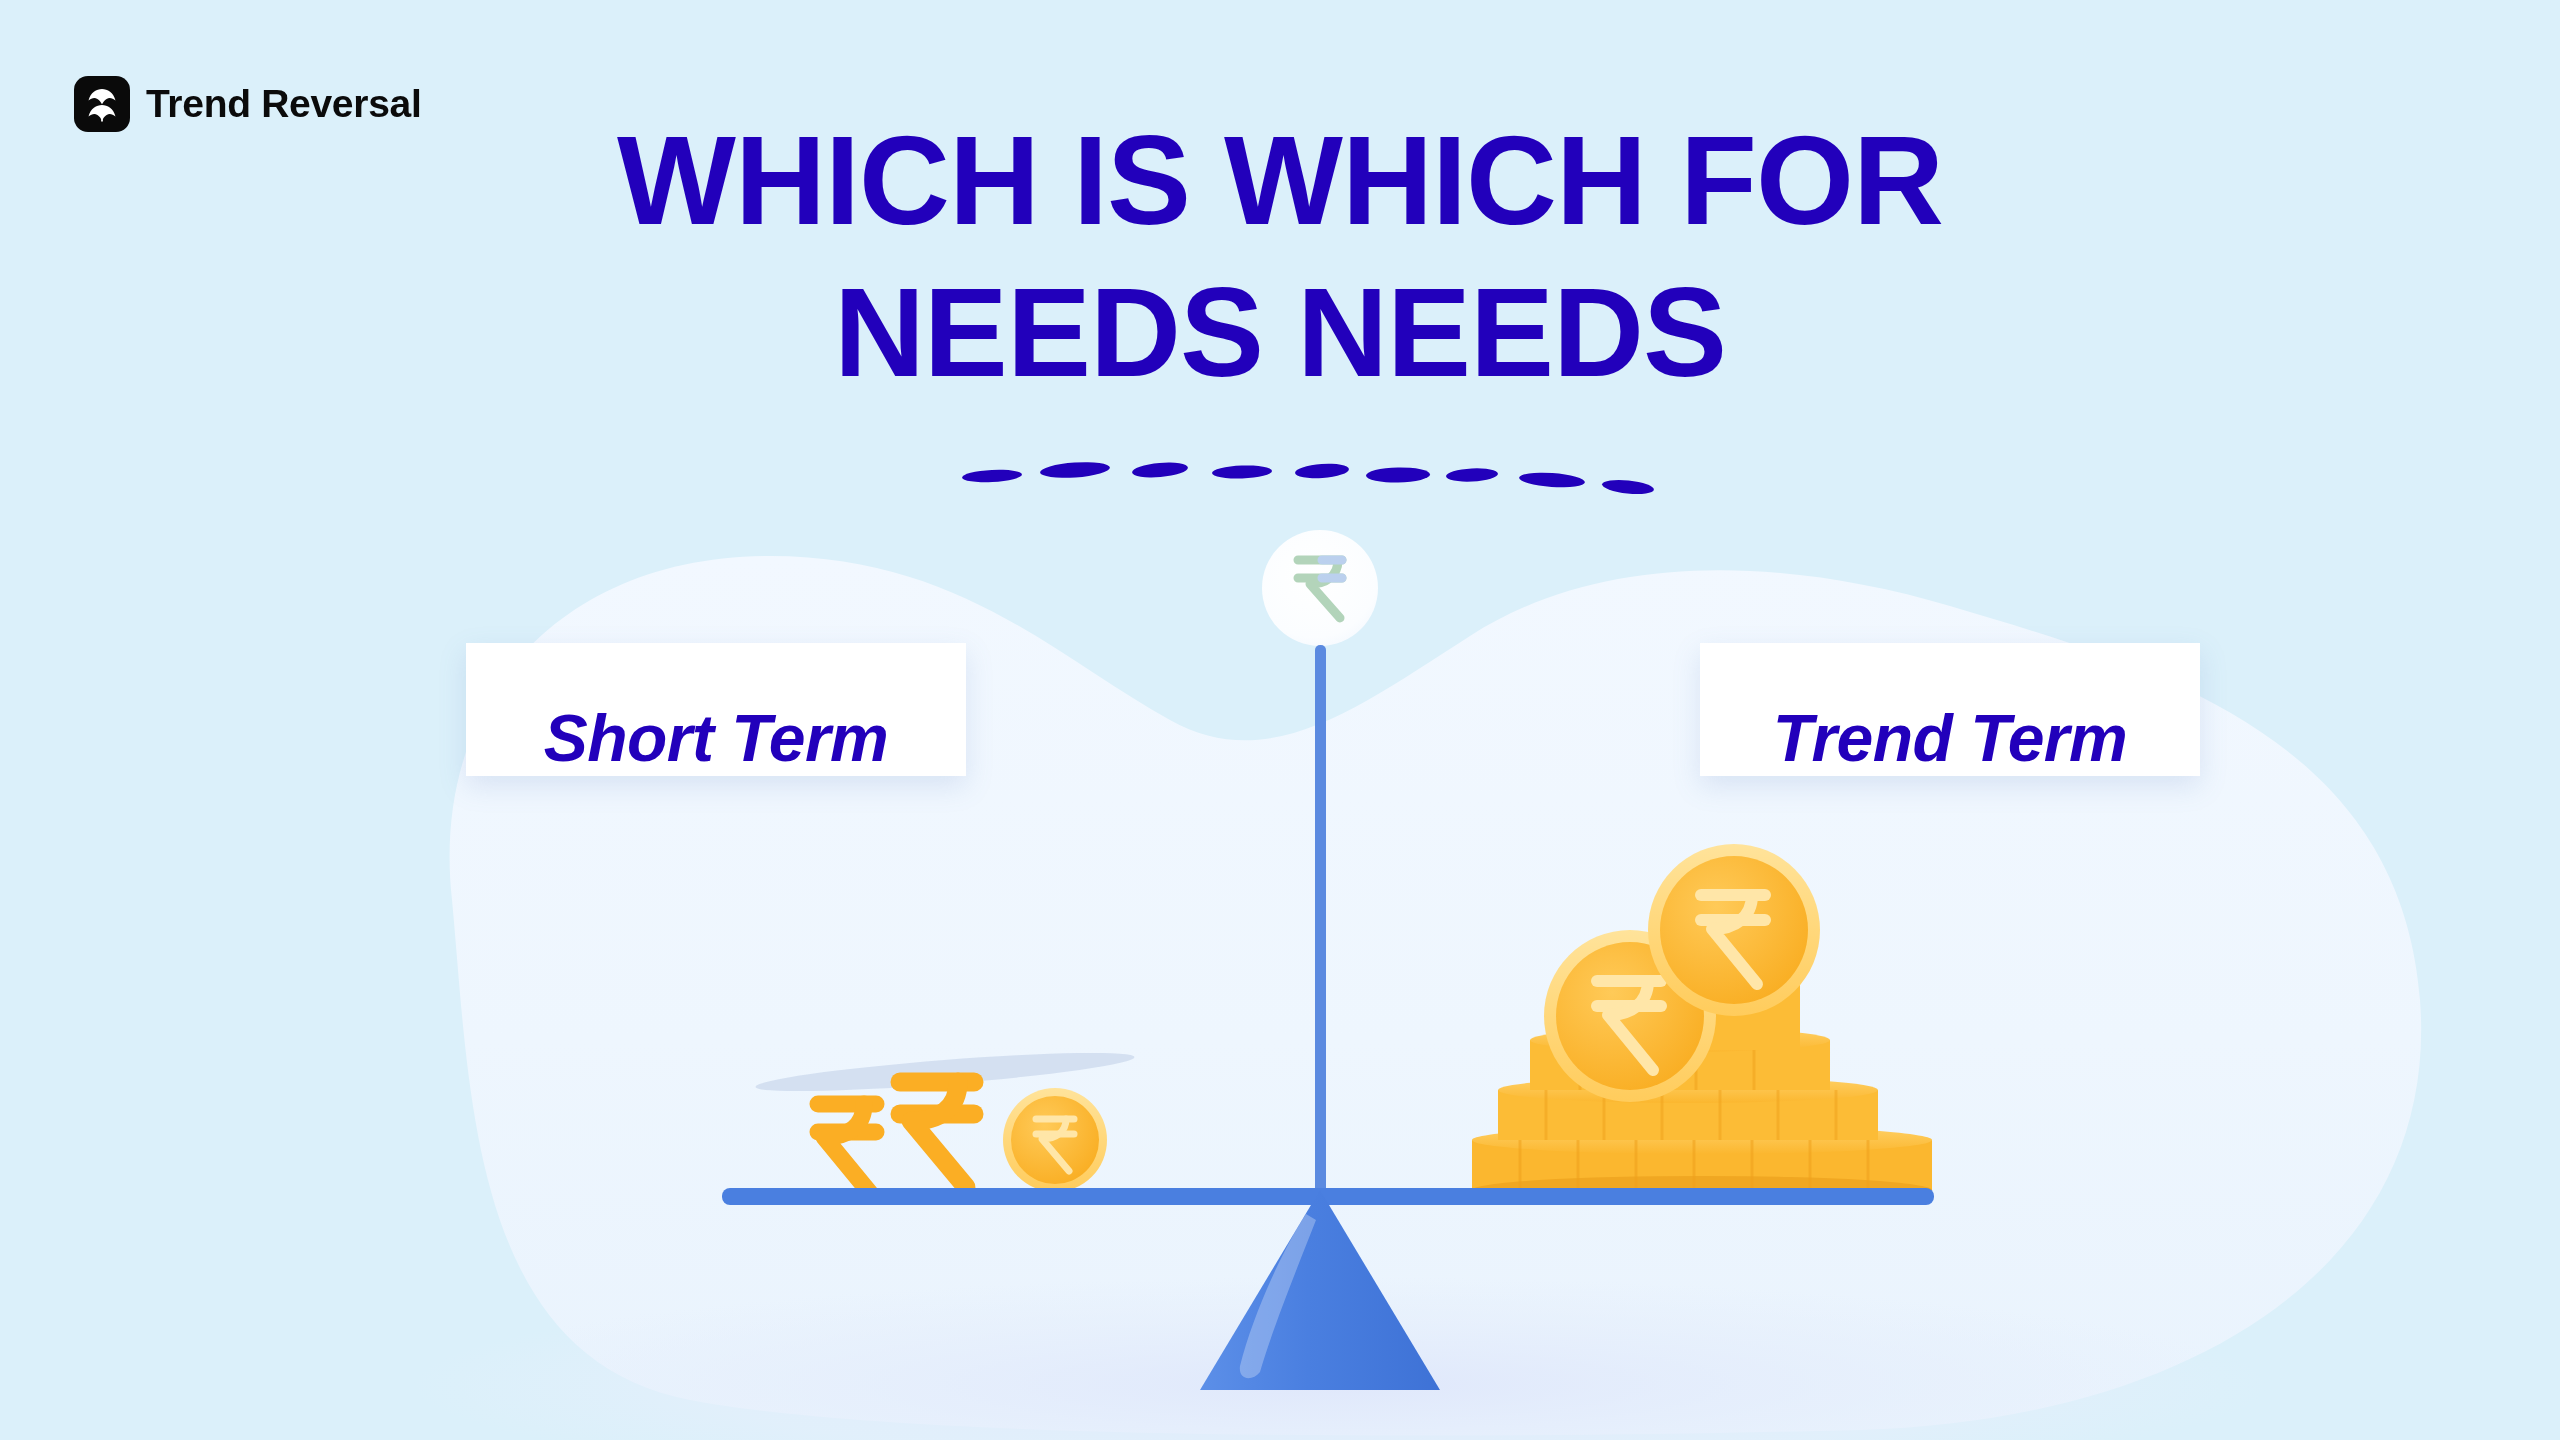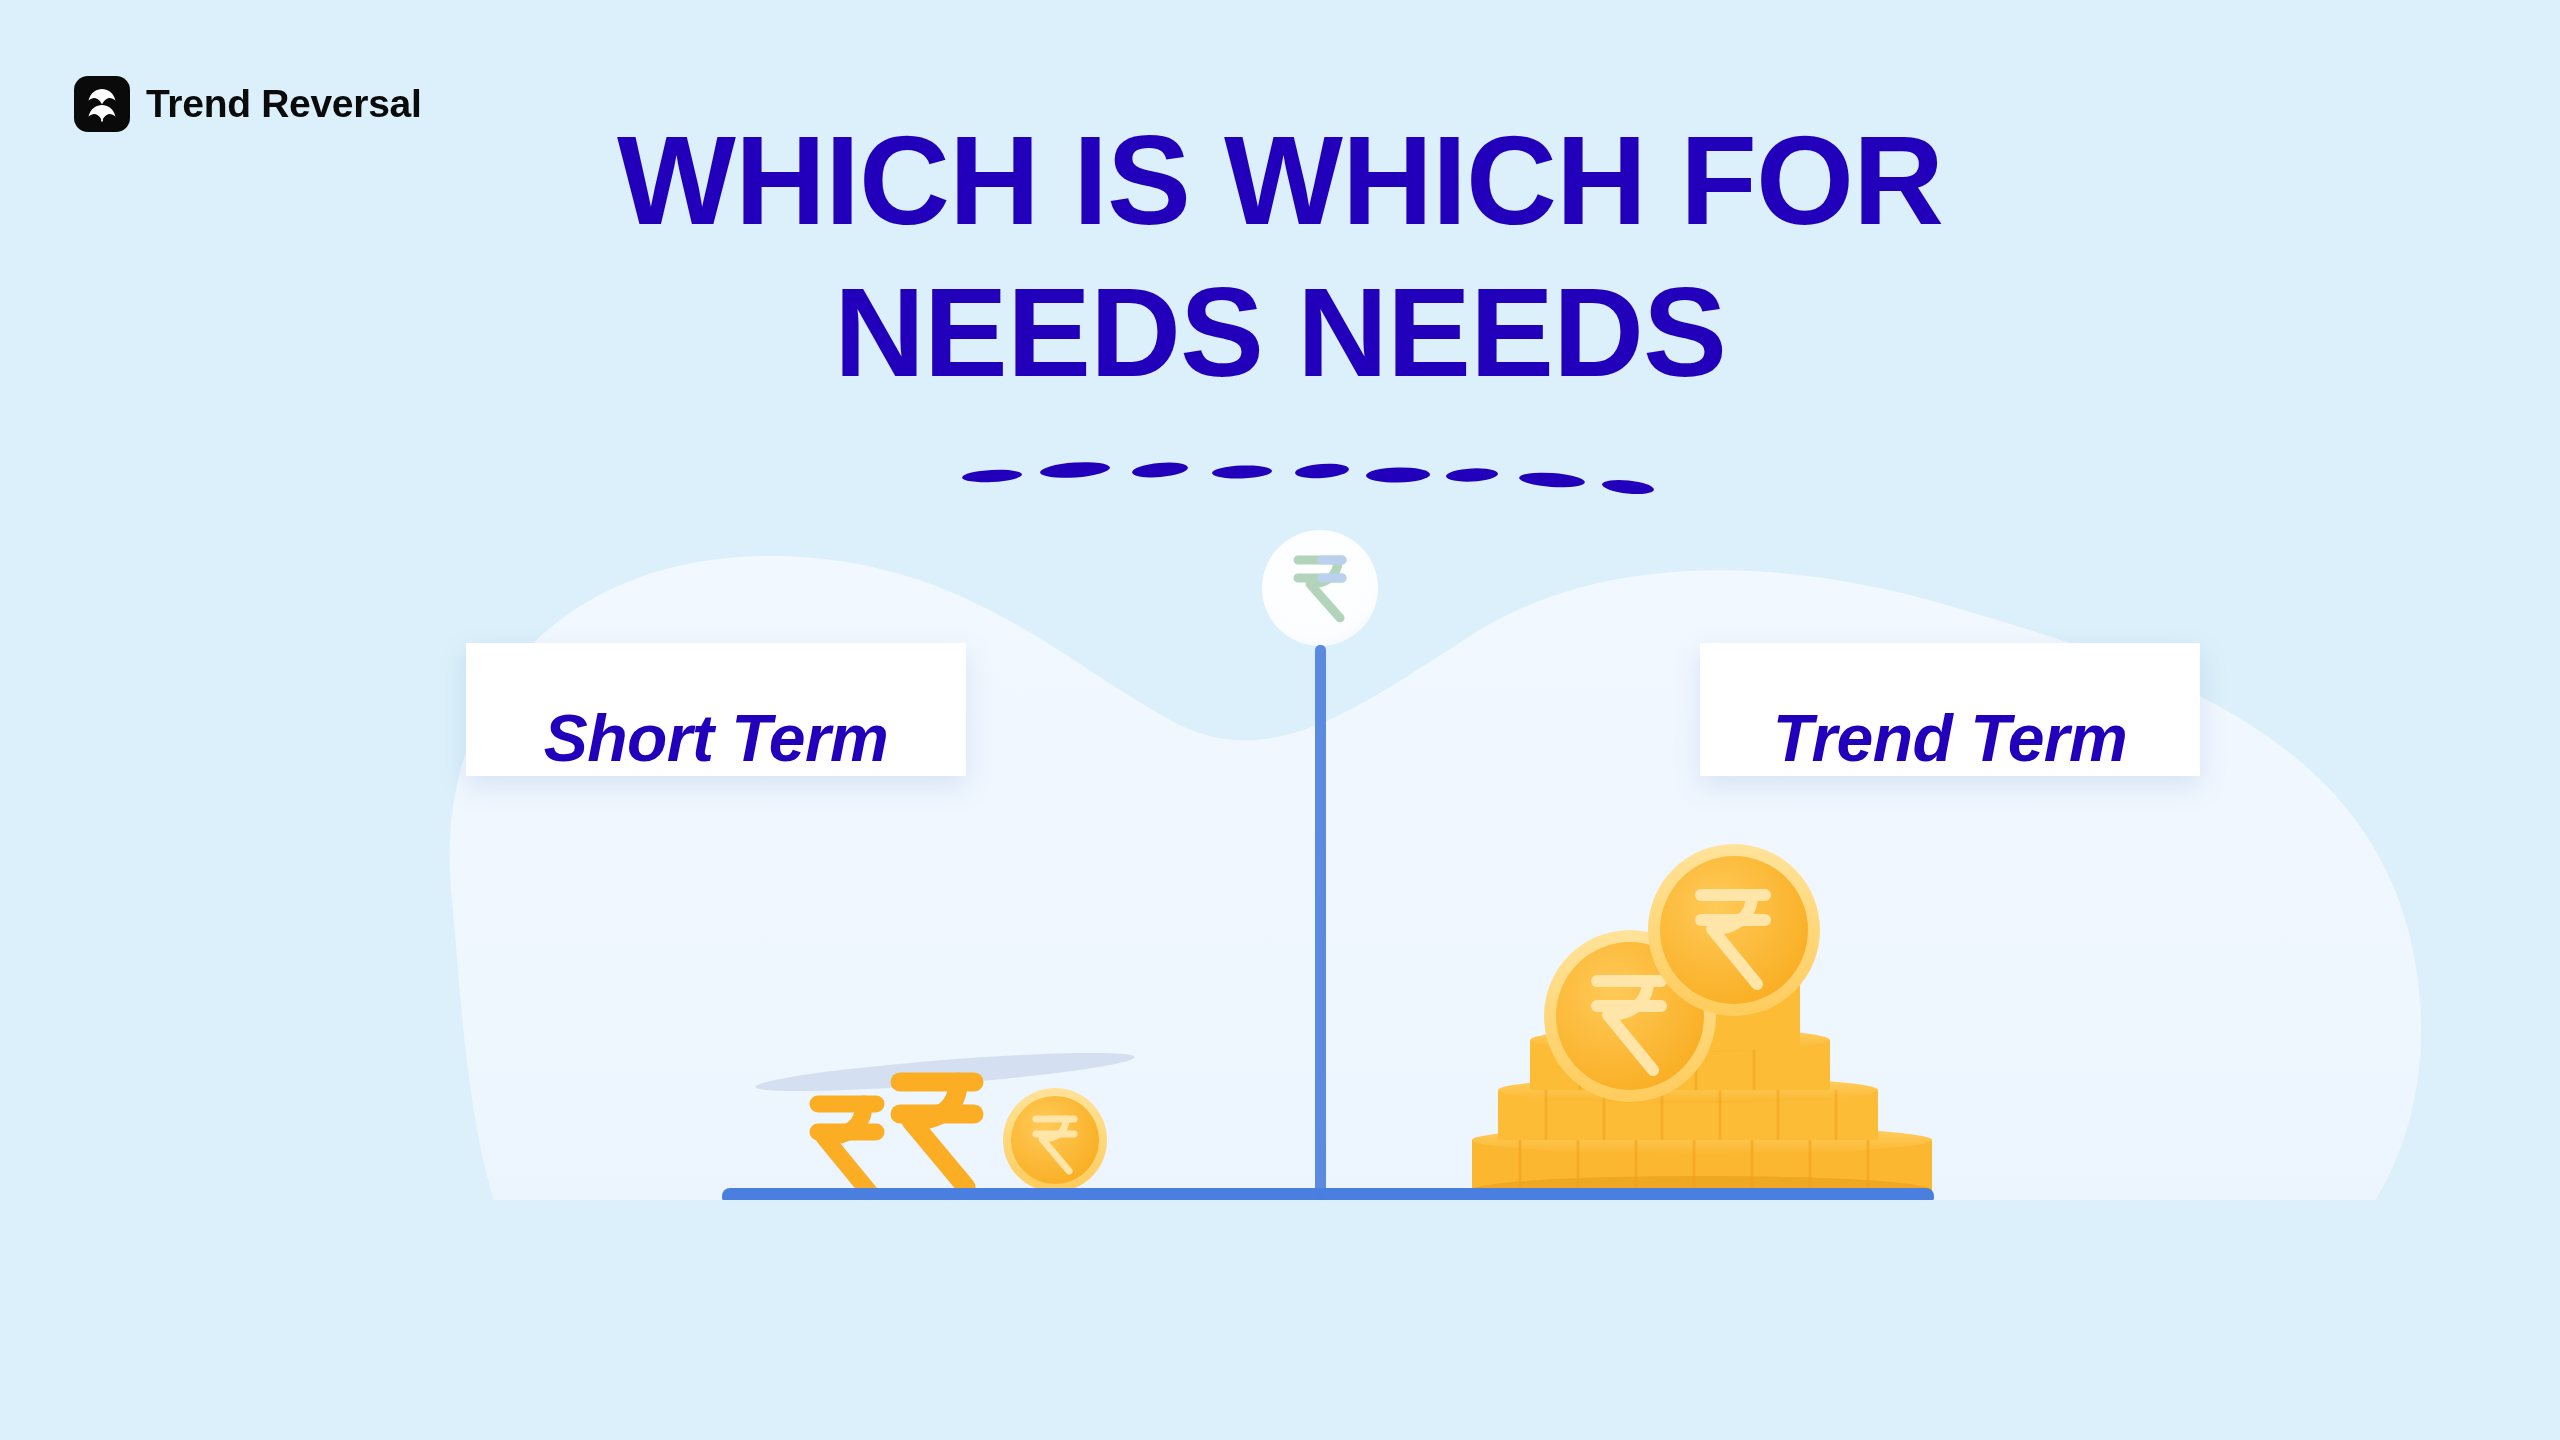--- a/index.html
+++ b/index.html
@@ -6,21 +6,21 @@
     margin: 0;
     padding: 0;
     background: #dbf0fa;
   }
   body {
     font-family: "Liberation Sans", sans-serif;
   }
   #stage {
     position: relative;
     width: 2560px;
-    height: 1200px;
+    height: 1440px;
     overflow: hidden;
     background: #dbf0fa;
   }
 
   
   #bg-art {
     position: absolute;
     left: 0; top: 0;
     width: 2560px;
     height: 1440px;

